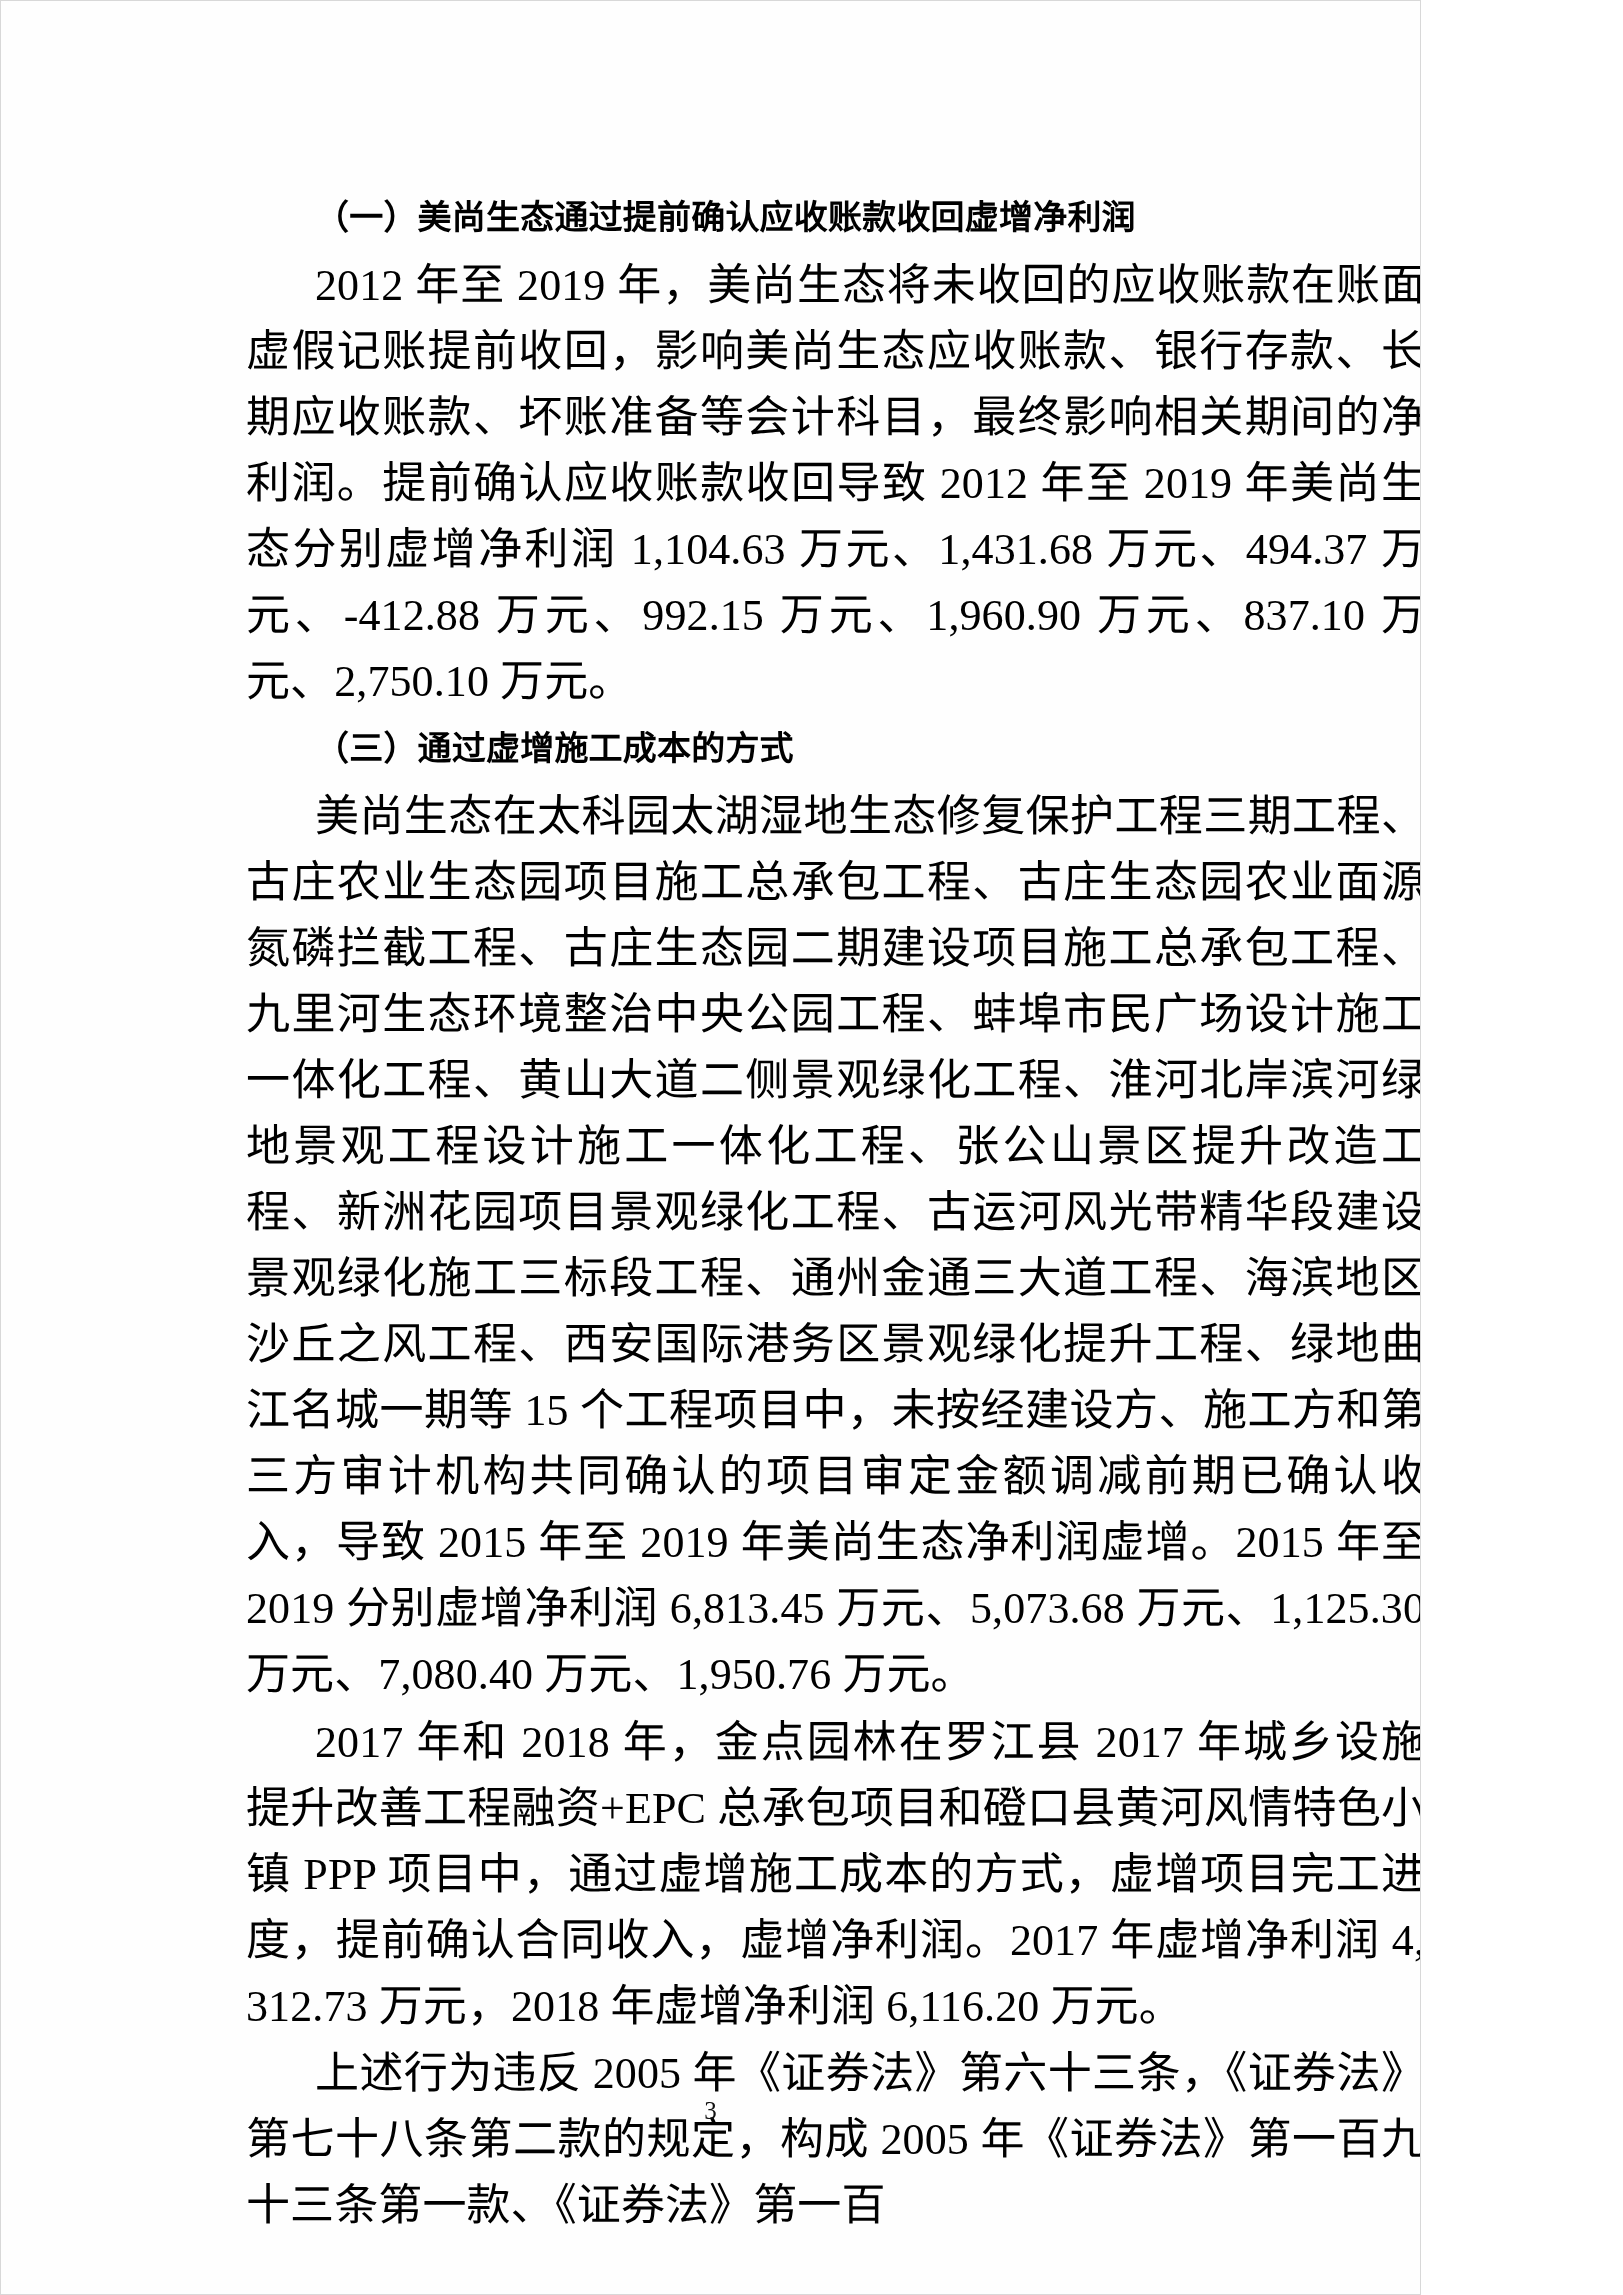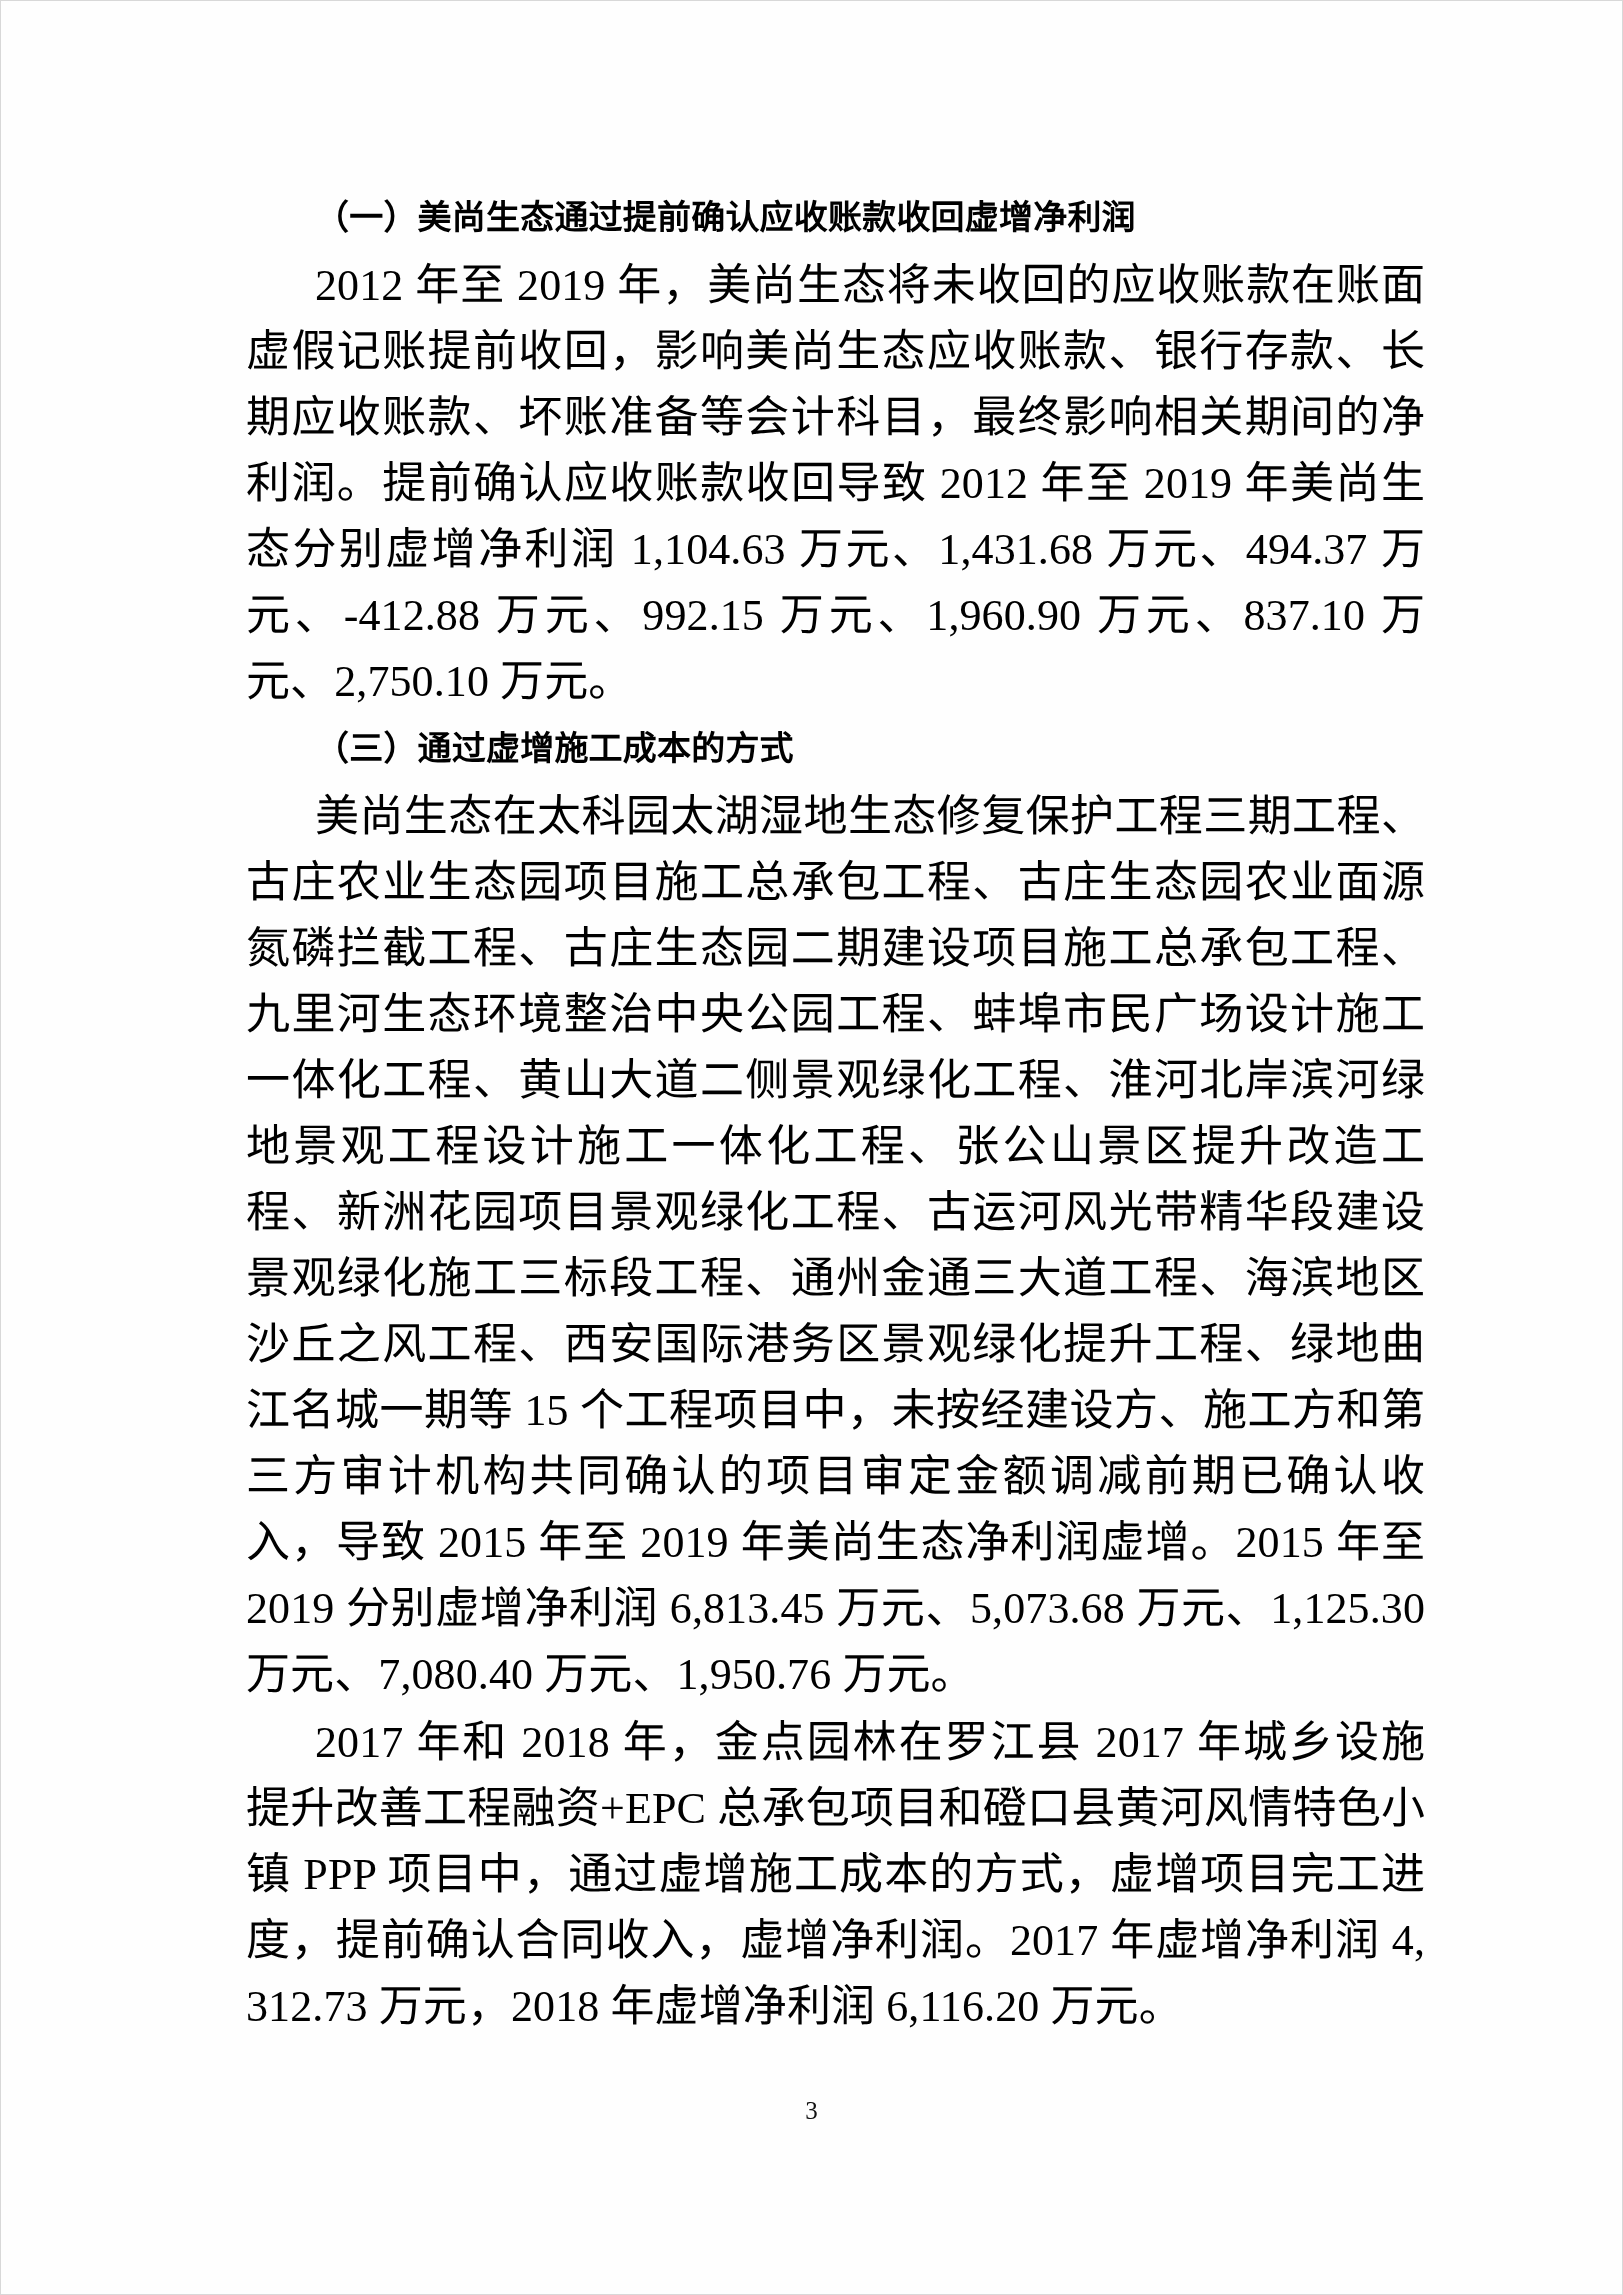--- a/index.html
+++ b/index.html
@@ -12,21 +12,21 @@
     width: 1623px;
     height: 2295px;
     font-family: "Liberation Serif", "DejaVu Serif", serif;
     color: #000000;
     -webkit-font-smoothing: antialiased;
   }
 
   .page {
     position: relative;
     box-sizing: border-box;
-    width: 1623px;
+    width: 1421px;
     height: 2295px;
     background: #fefefe;
     border: 1.7px solid #d8d8d8;
     overflow: hidden;
   }
 
   .page-inner {
     position: absolute;
     left: 245px;
     top: 184px;
@@ -81,20 +81,21 @@
 
     <h2 class="section-heading">（一）美尚生态通过提前确认应收账款收回虚增净利润</h2>
     <p class="body-paragraph">2012 年至 2019 年，美尚生态将未收回的应收账款在账面虚假记账提前收回，影响美尚生态应收账款、银行存款、长期应收账款、坏账准备等会计科目，最终影响相关期间的净利润。提前确认应收账款收回导致 2012 年至 2019 年美尚生态分别虚增净利润 1,104.63 万元、1,431.68 万元、494.37 万元、-412.88 万元、992.15 万元、1,960.90 万元、837.10 万元、2,750.10 万元。</p>
 
 
     <h2 class="section-heading">（三）通过虚增施工成本的方式</h2>
     <p class="body-paragraph">美尚生态在太科园太湖湿地生态修复保护工程三期工程、古庄农业生态园项目施工总承包工程、古庄生态园农业面源氮磷拦截工程、古庄生态园二期建设项目施工总承包工程、九里河生态环境整治中央公园工程、蚌埠市民广场设计施工一体化工程、黄山大道二侧景观绿化工程、淮河北岸滨河绿地景观工程设计施工一体化工程、张公山景区提升改造工程、新洲花园项目景观绿化工程、古运河风光带精华段建设景观绿化施工三标段工程、通州金通三大道工程、海滨地区沙丘之风工程、西安国际港务区景观绿化提升工程、绿地曲江名城一期等 15 个工程项目中，未按经建设方、施工方和第三方审计机构共同确认的项目审定金额调减前期已确认收入，导致 2015 年至 2019 年美尚生态净利润虚增。2015 年至 2019 分别虚增净利润 6,813.45 万元、5,073.68 万元、1,125.30 万元、7,080.40 万元、1,950.76 万元。</p>
 
     <p class="body-paragraph">2017 年和 2018 年，金点园林在罗江县 2017 年城乡设施提升改善工程融资+EPC 总承包项目和磴口县黄河风情特色小镇 PPP 项目中，通过虚增施工成本的方式，虚增项目完工进度，提前确认合同收入，虚增净利润。2017 年虚增净利润 4,312.73 万元，2018 年虚增净利润 6,116.20 万元。</p>
 
+    <p class="body-paragraph">上述行为违反 2005 年《证券法》第六十三条，《证券法》第七十八条第二款的规定，构成 2005 年《证券法》第一百九十三条第一款、《证券法》第一百</p>
 
   </div>
 
   <div class="page-footer">
     <span class="page-number">3</span>
   </div>
 
 </div>
 
 

